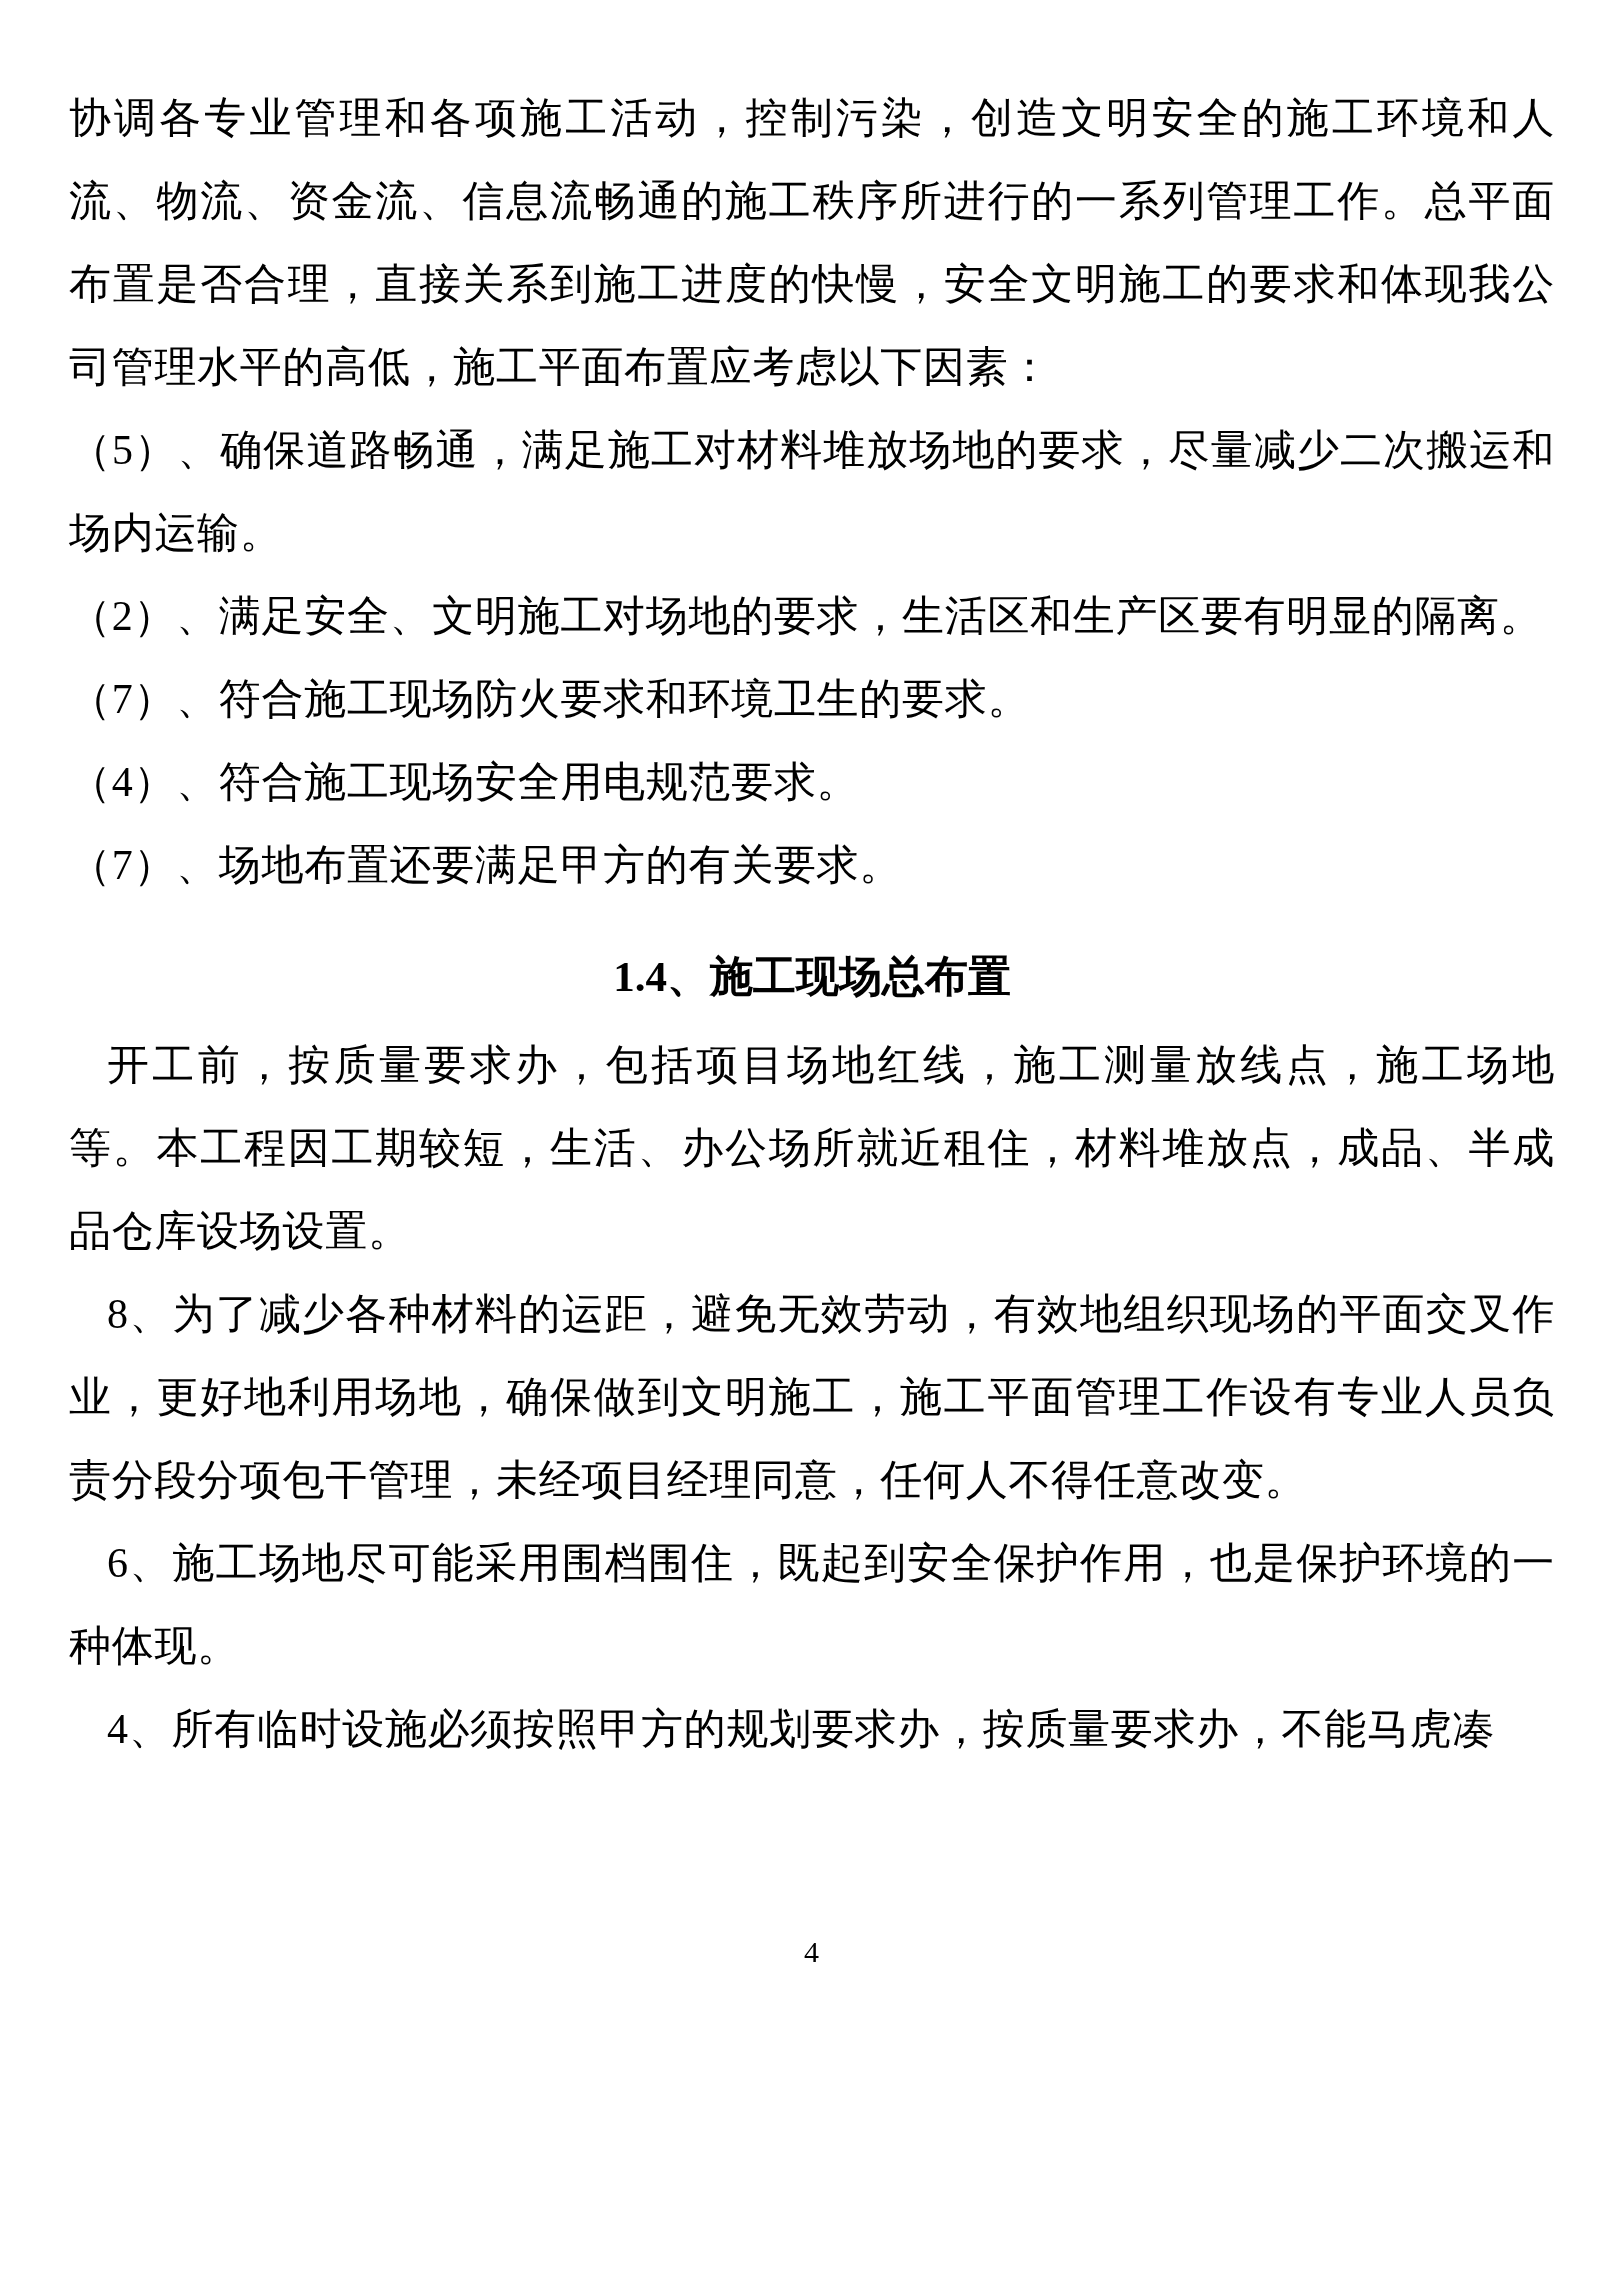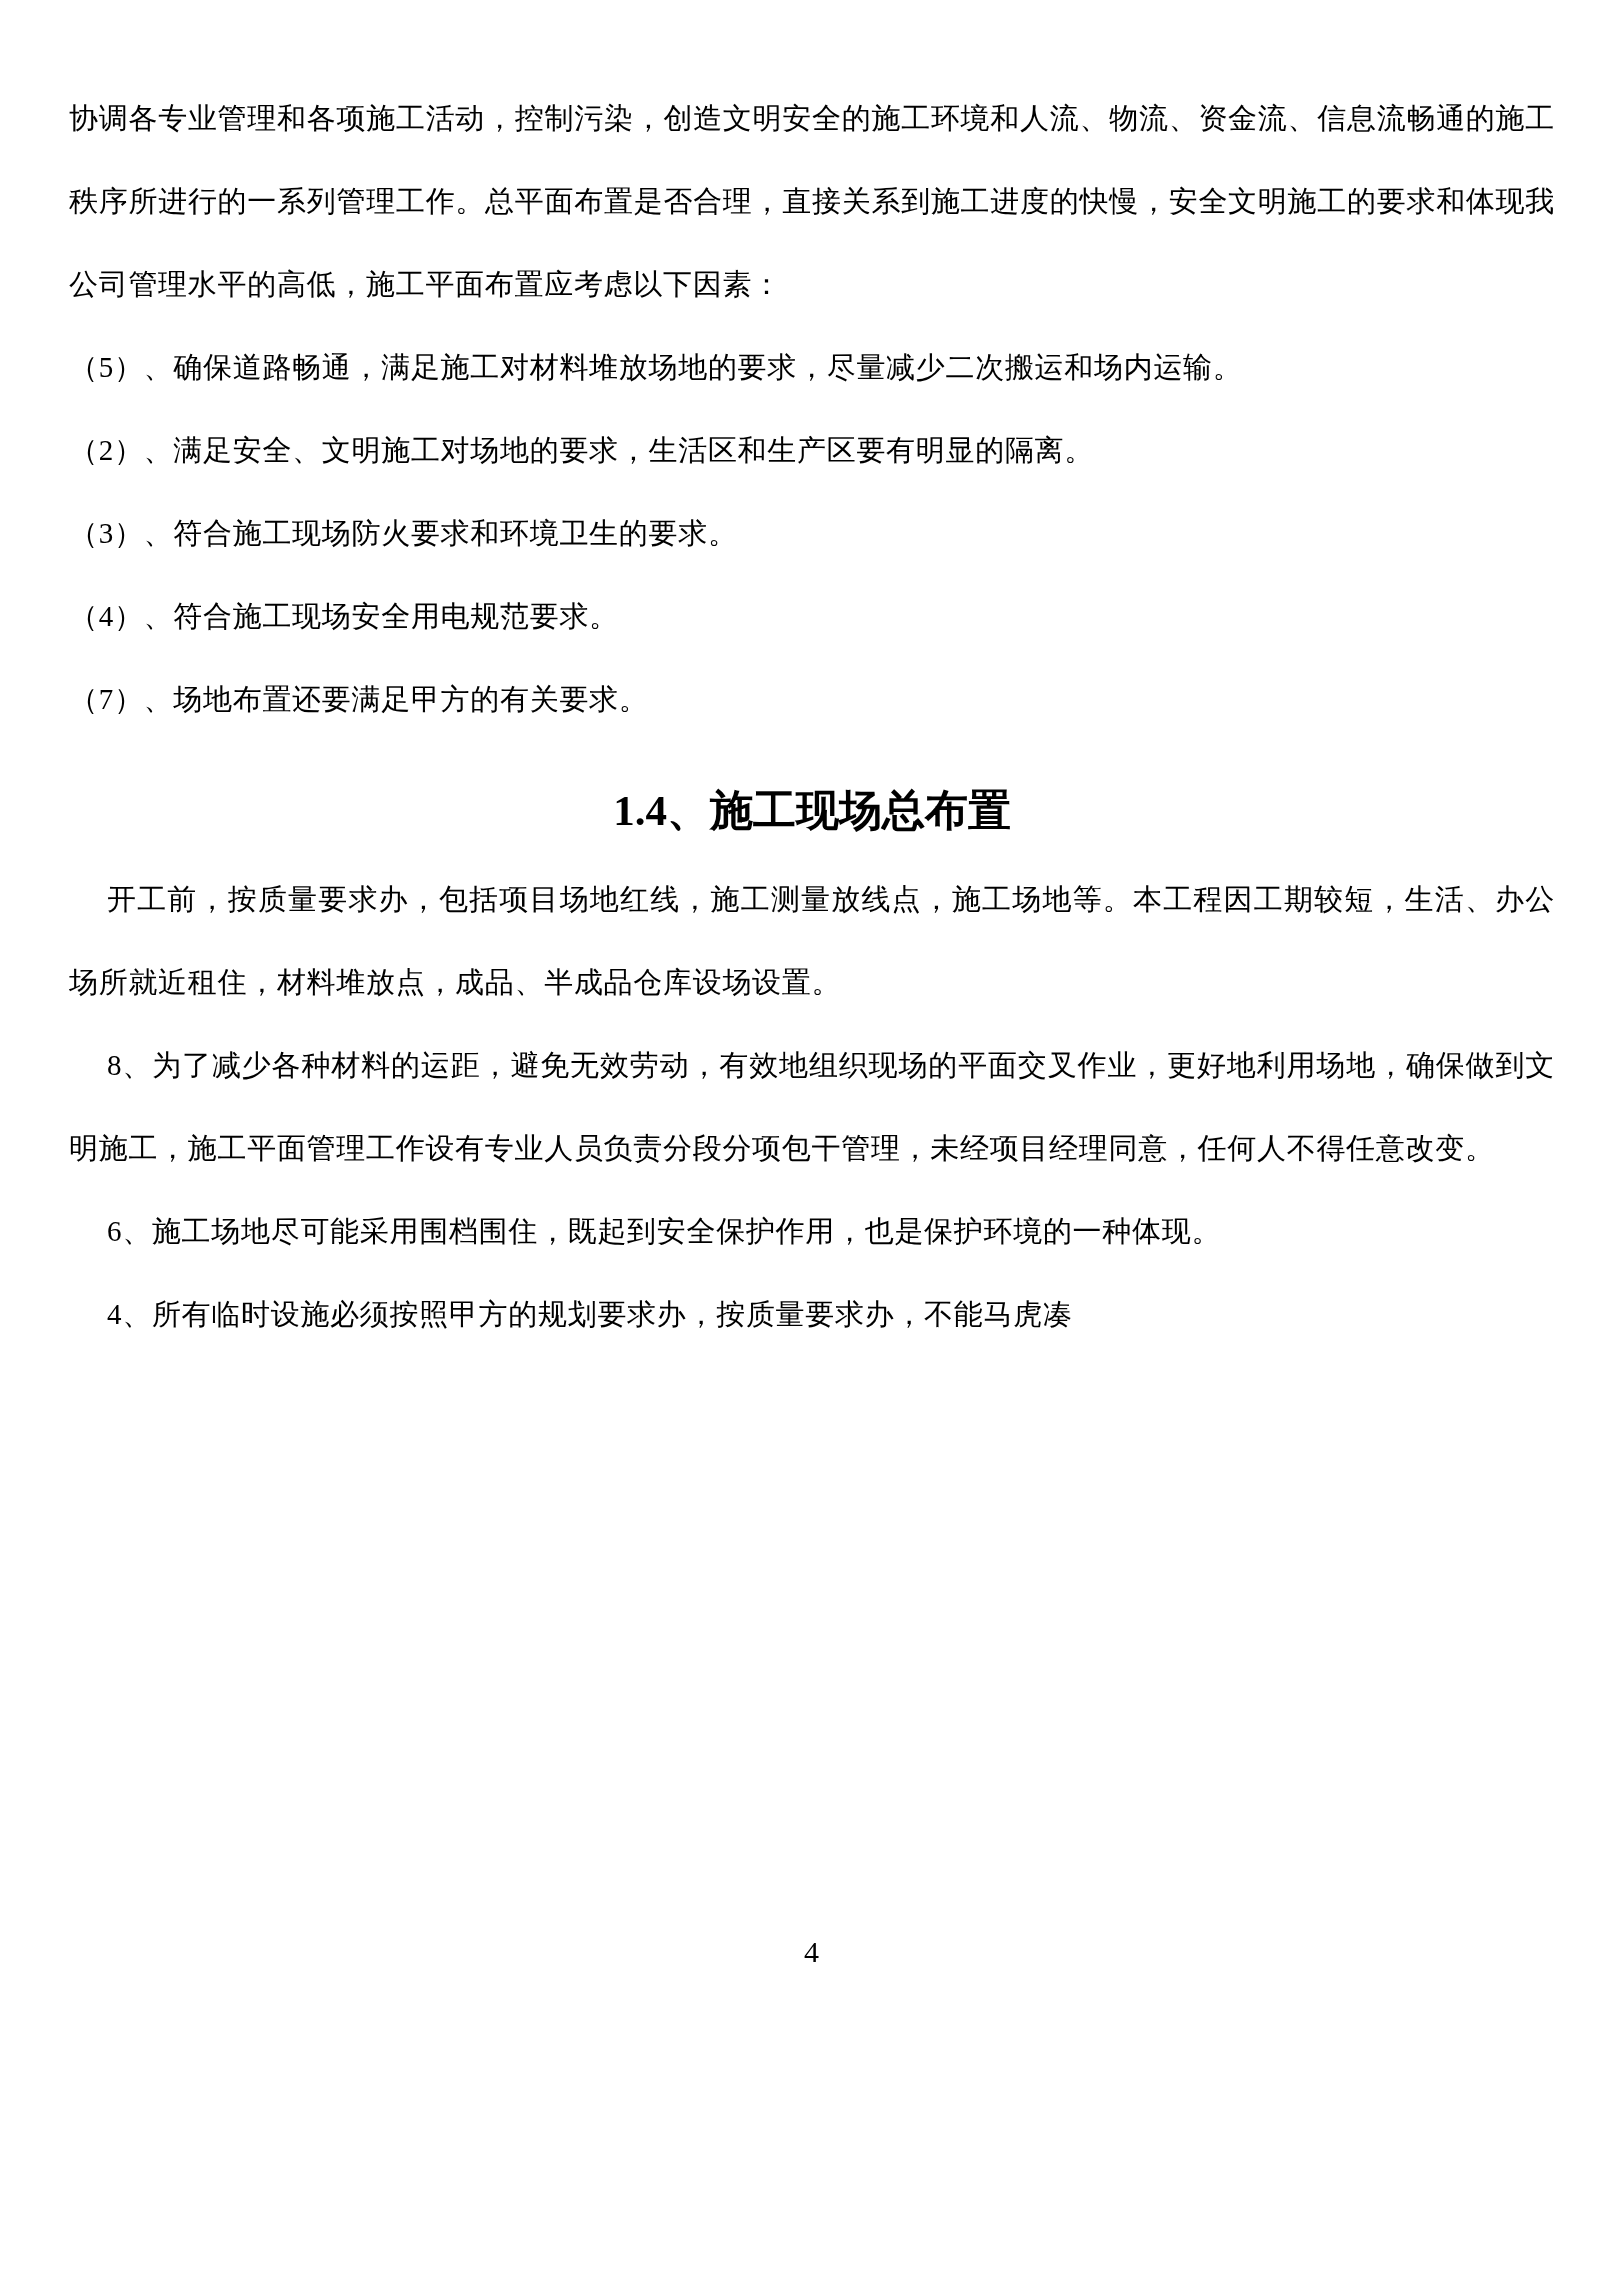--- a/index.html
+++ b/index.html
@@ -23,21 +23,21 @@
     height: 2295px;
     background: #ffffff;
   }
   .content {
     position: absolute;
     top: 77px;
     left: 69px;
     width: 1486px;
   }
   .para {
-    font-size: 29px;
+    font-size: 42px;
     line-height: 83px;
     margin: 0;
     text-align: justify;
     word-break: break-all;
     letter-spacing: 0.7px;
   }
   .para.indent {
     text-indent: 38px;
   }
   .heading {
@@ -62,21 +62,21 @@
 
 <div class="page">
   <div class="content">
 
     <p class="para">协调各专业管理和各项施工活动，控制污染，创造文明安全的施工环境和人流、物流、资金流、信息流畅通的施工秩序所进行的一系列管理工作。总平面布置是否合理，直接关系到施工进度的快慢，安全文明施工的要求和体现我公司管理水平的高低，施工平面布置应考虑以下因素：</p>
 
     <p class="para">（5）、确保道路畅通，满足施工对材料堆放场地的要求，尽量减少二次搬运和场内运输。</p>
 
     <p class="para">（2）、满足安全、文明施工对场地的要求，生活区和生产区要有明显的隔离。</p>
 
-    <p class="para">（3）、符合施工现场防火要求和环境卫生的要求。</p>
+    <p class="para">（7）、符合施工现场防火要求和环境卫生的要求。</p>
 
     <p class="para">（4）、符合施工现场安全用电规范要求。</p>
 
     <p class="para">（7）、场地布置还要满足甲方的有关要求。</p>
 
     <h2 class="heading">1.4、施工现场总布置</h2>
 
     <p class="para indent">开工前，按质量要求办，包括项目场地红线，施工测量放线点，施工场地等。本工程因工期较短，生活、办公场所就近租住，材料堆放点，成品、半成品仓库设场设置。</p>
 
     <p class="para indent">8、为了减少各种材料的运距，避免无效劳动，有效地组织现场的平面交叉作业，更好地利用场地，确保做到文明施工，施工平面管理工作设有专业人员负责分段分项包干管理，未经项目经理同意，任何人不得任意改变。</p>

